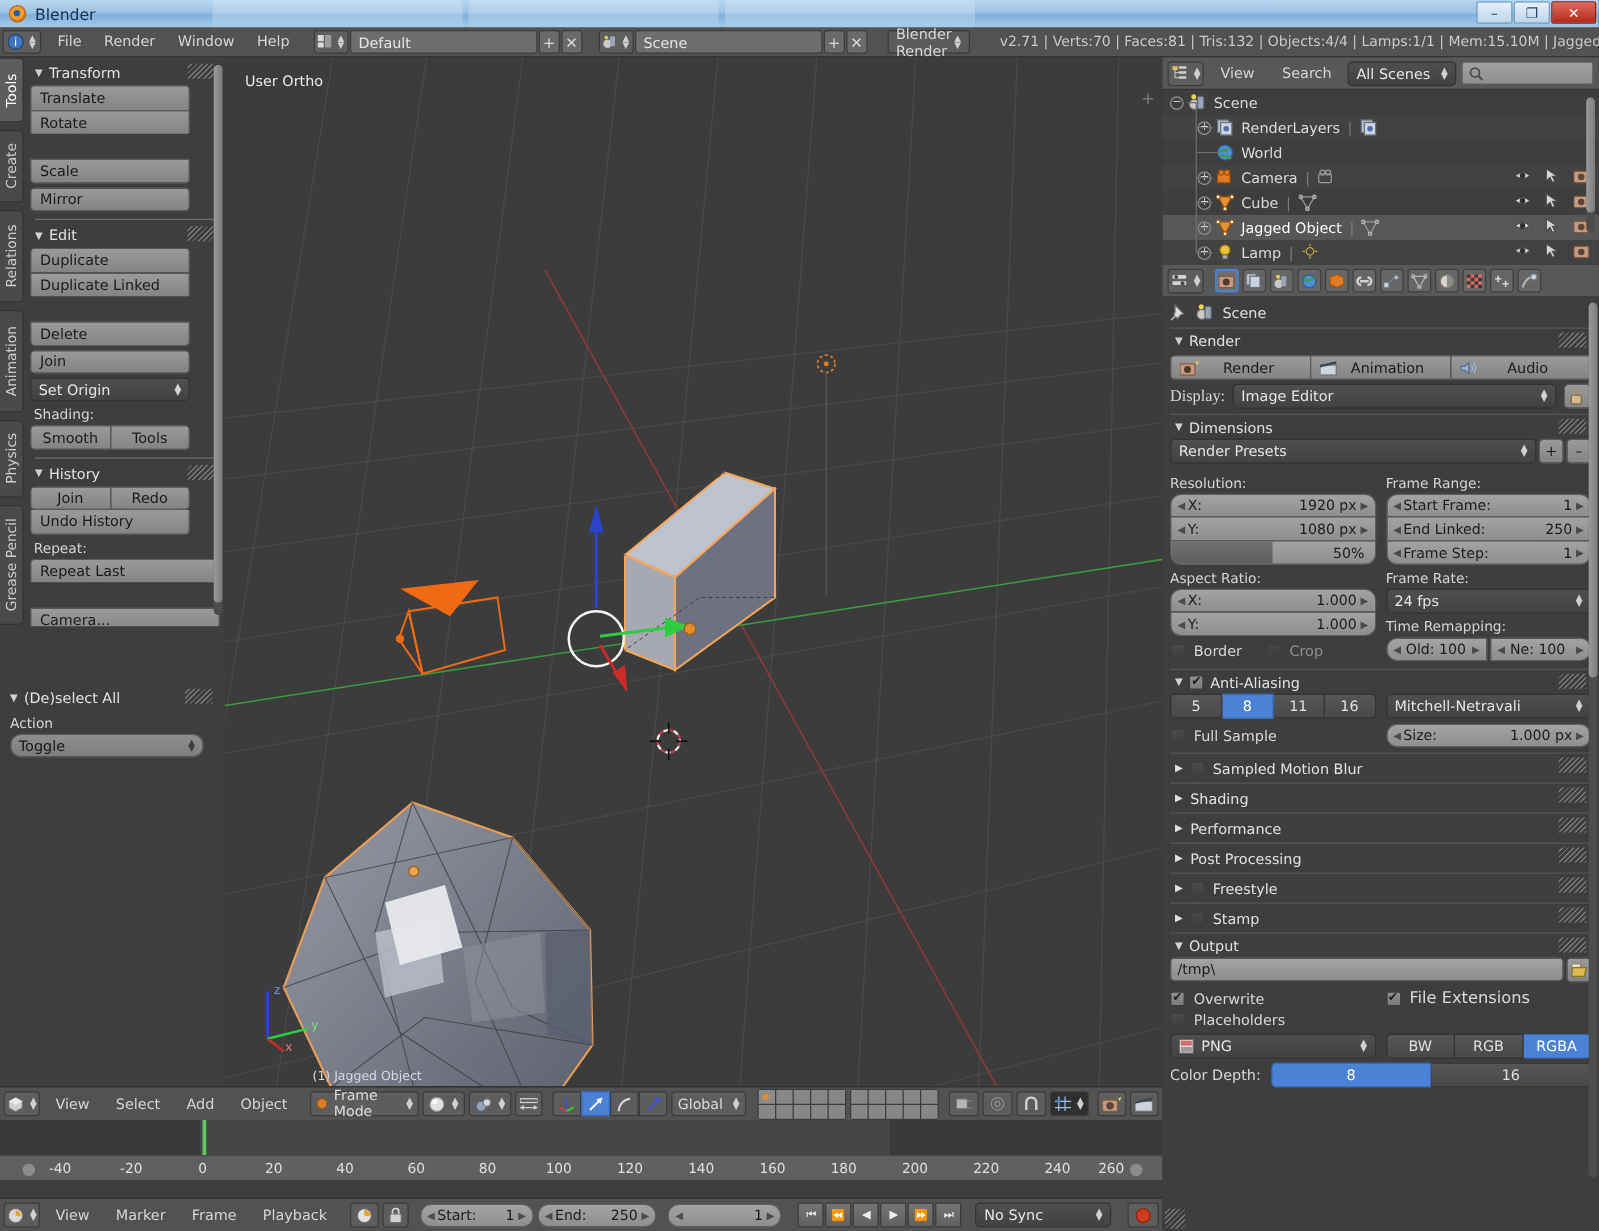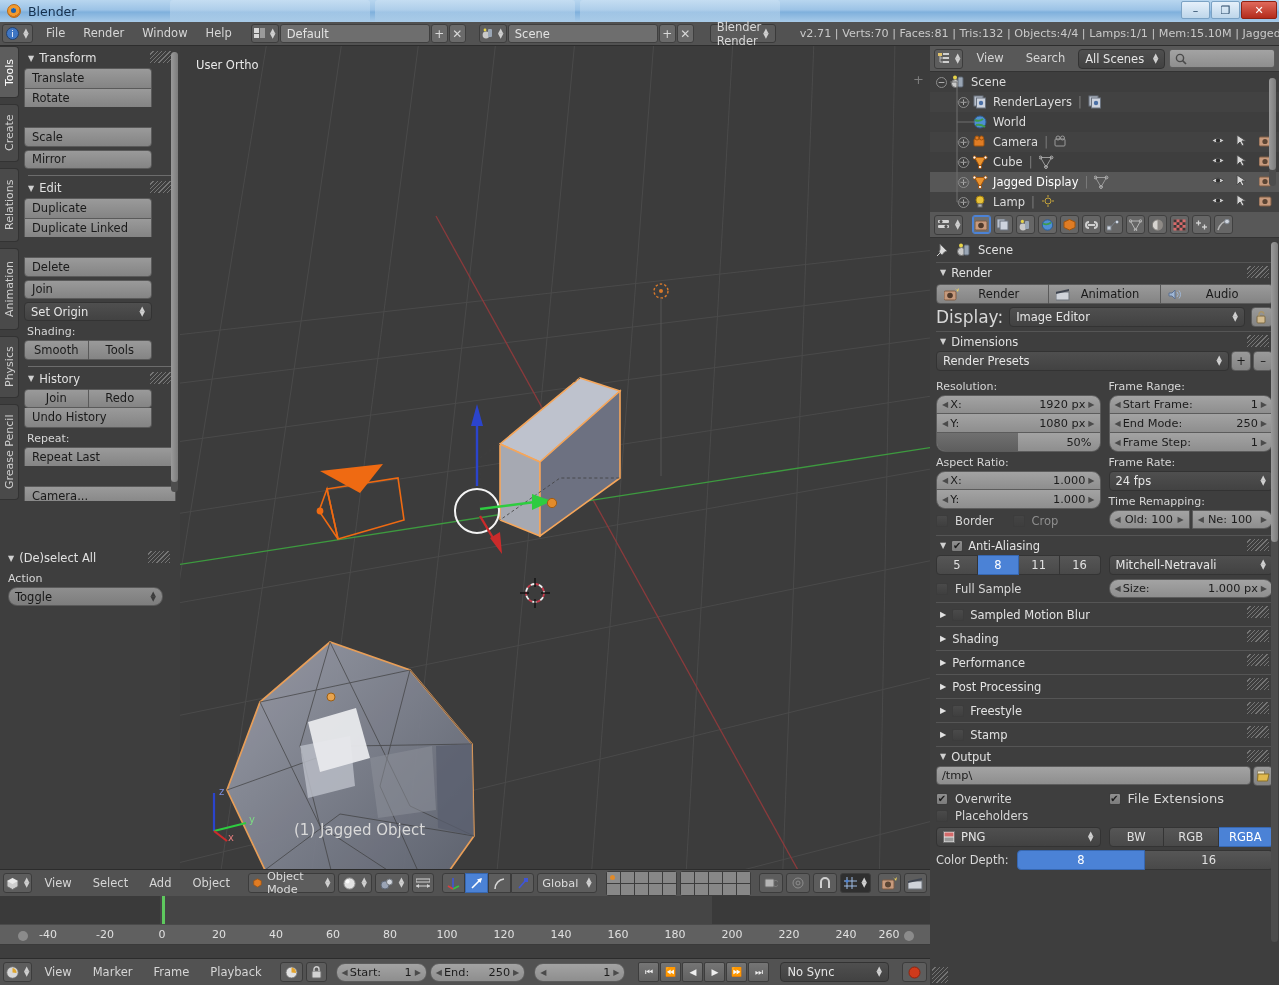--- a/index.html
+++ b/index.html
@@ -91,21 +91,21 @@
   .row2 { display:flex; }
   .row2 > .btn { flex:1; justify-content:center; border-radius:0; }
   .row2 > .btn:first-child { border-radius:4px 0 0 4px; }
   .row2 > .btn:last-child { border-radius:0 4px 4px 0; border-left:none; }
   .small-label { font-size:11px; color:#d6d6d6; margin:4px 0 2px 3px; }
 
   
   #viewport { position:absolute; left:180px; top:46px; width:750px; height:823px;
     background:#3c3c3c; overflow:hidden; }
   #vp-label { position:absolute; left:16px; top:12px; font-size:11.5px; color:#e9e9e9; }
-  #vp-objname { position:absolute; left:70px; bottom:30px; font-size:15px; color:#d9d9d9;margin-left:44px; }
+  #vp-objname { position:absolute; left:70px; bottom:2px; font-size:10px; color:#d9d9d9; }
   #vp-plus { position:absolute; right:6px; top:26px; color:#7d7d7d; font-size:13px; }
   .axis-gizmo { position:absolute; left:22px; bottom:26px; width:60px; height:60px; }
 
   
   #vp-header { position:absolute; left:0; top:869px; width:930px; height:27px;
     background:#525252; border-top:1px solid #2c2c2c; display:flex; align-items:center; padding:0 3px; gap:3px; }
   .vh-btn { height:20px; border-radius:3px; background:#5d5d5d; border:1px solid #3c3c3c;
     display:flex; align-items:center; padding:0 4px; gap:3px; color:#dcdcdc; font-size:11.3px; }
   .layer-grid { display:grid; grid-template-columns:repeat(5,13px); grid-template-rows:11px 11px;
     gap:1px; background:#3c3c3c; border:1px solid #3c3c3c; border-radius:3px; }
@@ -450,21 +450,21 @@
   <div class="menu-item">View</div>
   <div class="menu-item">Select</div>
   <div class="menu-item">Add</div>
   <div class="menu-item">Object</div>
 
   <div class="vh-btn" style="width:120px;margin-left:6px;justify-content:space-between;">
     <span style="display:flex;align-items:center;gap:5px;">
       <svg width="12" height="12" viewBox="0 0 12 12">
           <polygon points="6,0.5 11,3 11,8.5 6,11.5 1,8.5 1,3" fill="#e07c24" stroke="#a3550f"></polygon>
         </svg>
-      <span>Object Mode</span>
+      <span>Frame Mode</span>
     </span>
     <span class="spin">▲<br>▼</span>
   </div>
 
   <div class="vh-btn">
     <svg width="13" height="13" viewBox="0 0 13 13">
         <circle cx="6.5" cy="6.5" r="5.6" fill="#e2e2e2" stroke="#8f8f8f"></circle>
         <circle cx="4.6" cy="4.4" r="2" fill="#ffffff" opacity=".85"></circle>
       </svg>
     <span class="spin">▲<br>▼</span>
@@ -807,21 +807,21 @@
 
     <div class="out-row selected">
       <span style="width:22px;"></span>
       <span class="exp">+</span>
       <svg width="15" height="14" viewBox="0 0 15 14" style="margin-right:5px;">
           <polygon points="1.5,2.5 12.5,2.5 7,12" fill="#e8922f" stroke="#a0540d"></polygon>
           <circle cx="1.5" cy="2.5" r="1.6" fill="#fff" stroke="#a0540d"></circle>
           <circle cx="12.5" cy="2.5" r="1.6" fill="#fff" stroke="#a0540d"></circle>
           <circle cx="7" cy="12" r="1.6" fill="#fff" stroke="#a0540d"></circle>
         </svg>
-      <span style="color:#fff;">Jagged Display</span>
+      <span style="color:#fff;">Jagged Object</span>
       <span style="margin:0 6px;color:#7d7d7d;">|</span>
       <svg width="15" height="14" viewBox="0 0 15 14">
           <polygon points="1.5,2.5 12.5,2.5 7,12" fill="none" stroke="#9a9a9a"></polygon>
           <circle cx="1.5" cy="2.5" r="1.4" fill="none" stroke="#b5b5b5"></circle>
           <circle cx="12.5" cy="2.5" r="1.4" fill="none" stroke="#b5b5b5"></circle>
           <circle cx="7" cy="12" r="1.4" fill="none" stroke="#b5b5b5"></circle>
         </svg>
       <span class="rowicons">
         <svg width="14" height="11" viewBox="0 0 14 11">
             <path d="M1,5.5 q6,-5 12,0 q-6,5 -12,0" fill="#d6d6d6" stroke="#4a4a4a"></path>
@@ -1025,21 +1025,21 @@
       </div>
       <div class="btn" style="flex:1;border-radius:0 4px 4px 0;border-left:none;gap:10px;">
         <svg width="15" height="13" viewBox="0 0 15 13">
             <polygon points="1,5 4,5 7,2 7,11 4,8 1,8" fill="#9fb7d6" stroke="#5d7090"></polygon>
             <path d="M9,4 a3.5,3.5 0 0 1 0,5 M11,2.5 a6,6 0 0 1 0,8" fill="none" stroke="#9fb7d6"></path>
           </svg>
         <span style="flex:1;text-align:center;margin-right:14px;">Audio</span>
       </div>
     </div>
     <div style="display:flex;align-items:center;gap:6px;margin-bottom:4px;">
-      <span style="font-size:17px;">Display:</span>
+      <span style="font-size:13px;font-family:Liberation Serif, serif;">Display:</span>
       <div class="sel" style="flex:1;">
         <span>Image Editor</span>
         <span class="spin">▲<br>▼</span>
       </div>
       <div class="btn" style="width:22px;justify-content:center;padding:0;">
         <svg width="12" height="13" viewBox="0 0 12 13">
             <rect x="1" y="5" width="8" height="7" rx="1" fill="#d3bb8f" stroke="#7c6b45"></rect>
             <path d="M3,5 L3,3.2 a2.4,2.4 0 0 1 4.8,0" fill="none" stroke="#a8946a" stroke-width="1.4"></path>
           </svg>
       </div>
@@ -1103,21 +1103,21 @@
       <div class="col">
         <div class="small-label" style="margin-left:0;">Frame Range:</div>
         <div class="num" style="border-radius:9px 9px 0 0;">
           <span class="arw">◀</span>
           <span class="lbl">Start Frame:</span>
           <span class="val">1</span>
           <span class="arw">▶</span>
         </div>
         <div class="num" style="border-radius:0;border-top:none;">
           <span class="arw">◀</span>
-          <span class="lbl">End Mode:</span>
+          <span class="lbl">End Linked:</span>
           <span class="val">250</span>
           <span class="arw">▶</span>
         </div>
         <div class="num" style="border-radius:0 0 9px 9px;border-top:none;">
           <span class="arw">◀</span>
           <span class="lbl">Frame Step:</span>
           <span class="val">1</span>
           <span class="arw">▶</span>
         </div>
         <div class="small-label" style="margin-left:0;">Frame Rate:</div>

